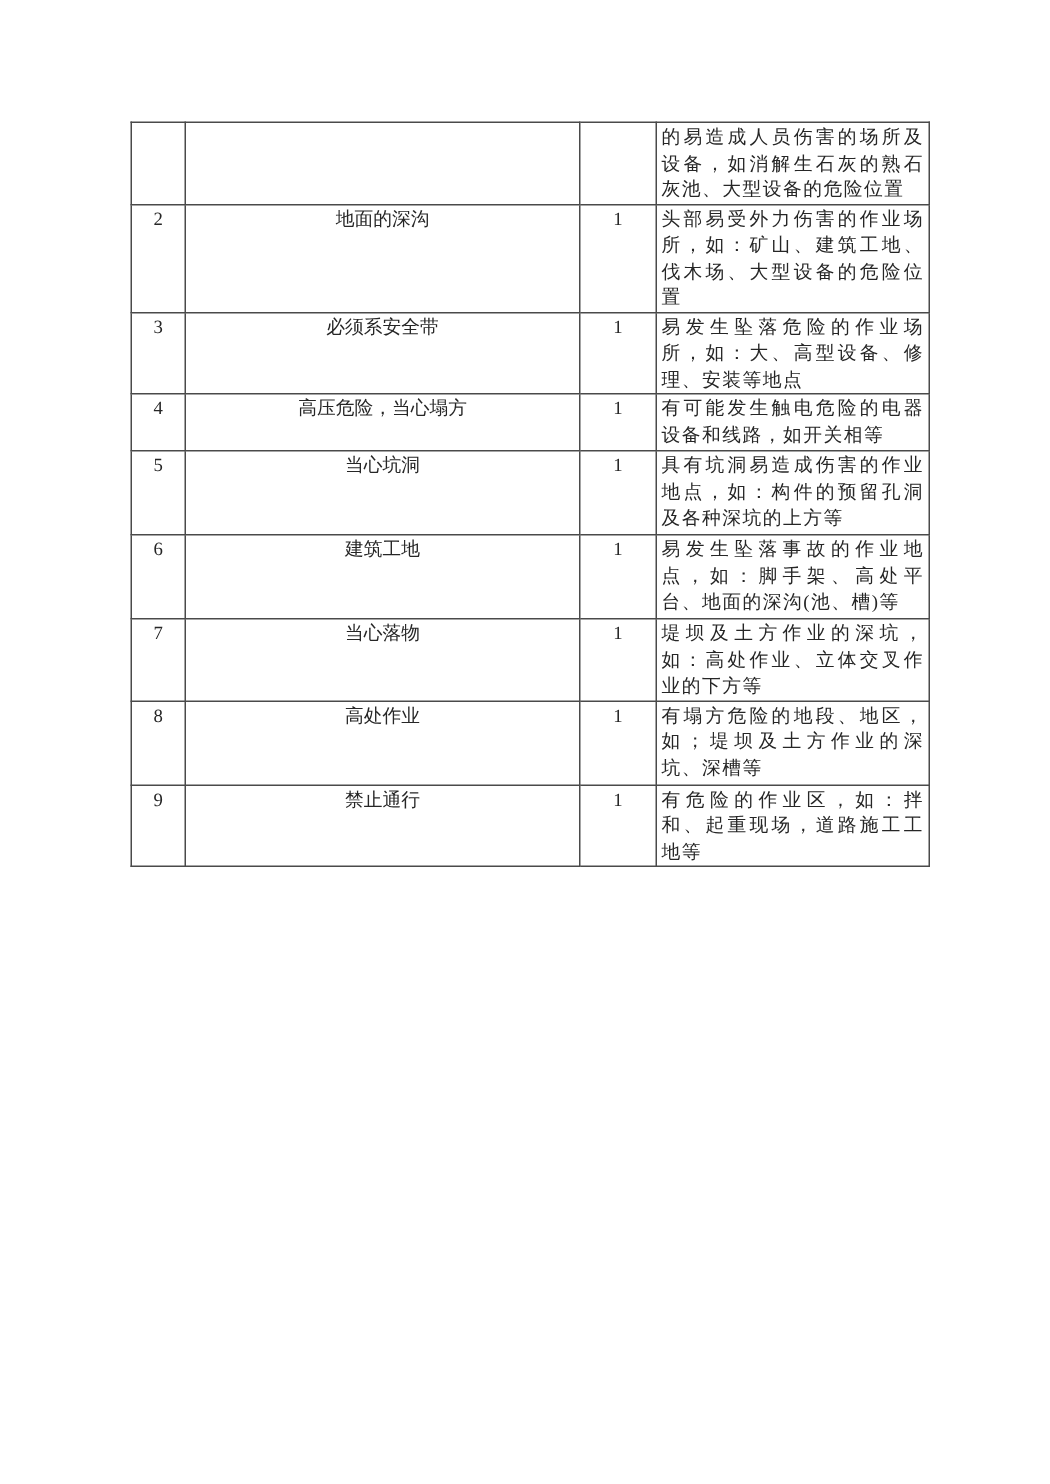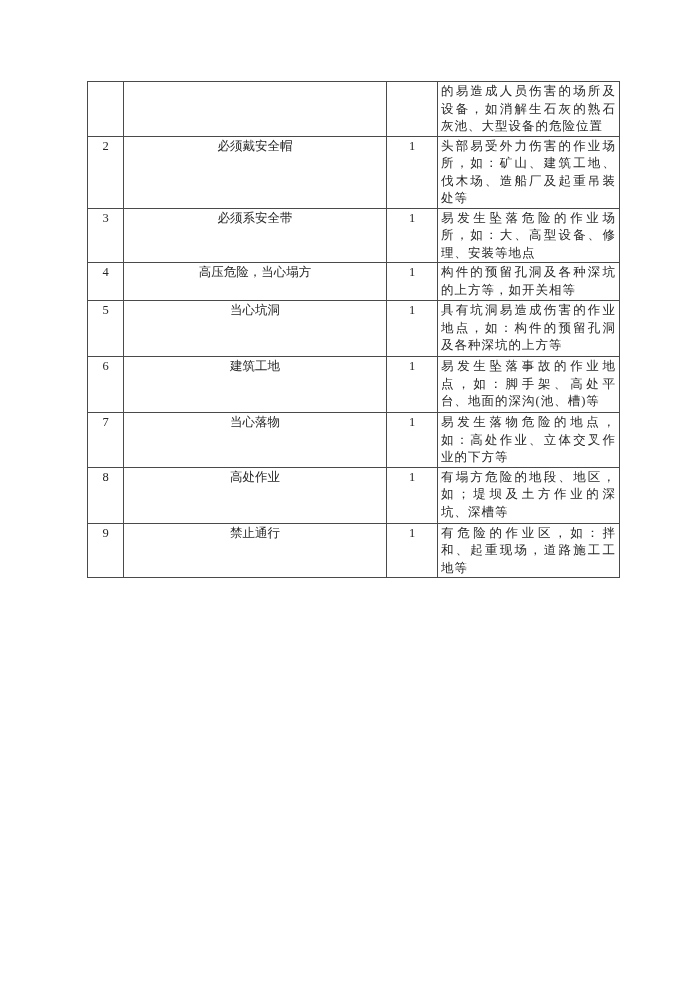--- a/index.html
+++ b/index.html
@@ -66,53 +66,53 @@
     </colgroup>
     <tbody>
       <tr>
         <td class="no"></td>
         <td class="name"></td>
         <td class="qty"></td>
         <td class="desc">的易造成人员伤害的场所及设备，如消解生石灰的熟石灰池、大型设备的危险位置</td>
       </tr>
       <tr>
         <td class="no">2</td>
-        <td class="name">必须戴安全帽</td>
+        <td class="name">地面的深沟</td>
         <td class="qty">1</td>
-        <td class="desc">头部易受外力伤害的作业场所，如：矿山、建筑工地、伐木场、造船厂及起重吊装处等</td>
+        <td class="desc">头部易受外力伤害的作业场所，如：矿山、建筑工地、伐木场、大型设备的危险位置</td>
       </tr>
       <tr>
         <td class="no">3</td>
         <td class="name">必须系安全带</td>
         <td class="qty">1</td>
         <td class="desc">易发生坠落危险的作业场所，如：大、高型设备、修理、安装等地点</td>
       </tr>
       <tr>
         <td class="no">4</td>
         <td class="name">高压危险，当心塌方</td>
         <td class="qty">1</td>
-        <td class="desc">构件的预留孔洞及各种深坑的上方等，如开关相等</td>
+        <td class="desc">有可能发生触电危险的电器设备和线路，如开关相等</td>
       </tr>
       <tr>
         <td class="no">5</td>
         <td class="name">当心坑洞</td>
         <td class="qty">1</td>
         <td class="desc">具有坑洞易造成伤害的作业地点，如：构件的预留孔洞及各种深坑的上方等</td>
       </tr>
       <tr>
         <td class="no">6</td>
         <td class="name">建筑工地</td>
         <td class="qty">1</td>
         <td class="desc">易发生坠落事故的作业地点，如：脚手架、高处平台、地面的深沟(池、槽)等</td>
       </tr>
       <tr>
         <td class="no">7</td>
         <td class="name">当心落物</td>
         <td class="qty">1</td>
-        <td class="desc">易发生落物危险的地点，如：高处作业、立体交叉作业的下方等</td>
+        <td class="desc">堤坝及土方作业的深坑，如：高处作业、立体交叉作业的下方等</td>
       </tr>
       <tr>
         <td class="no">8</td>
         <td class="name">高处作业</td>
         <td class="qty">1</td>
         <td class="desc">有塌方危险的地段、地区，如；堤坝及土方作业的深坑、深槽等</td>
       </tr>
       <tr>
         <td class="no">9</td>
         <td class="name">禁止通行</td>

